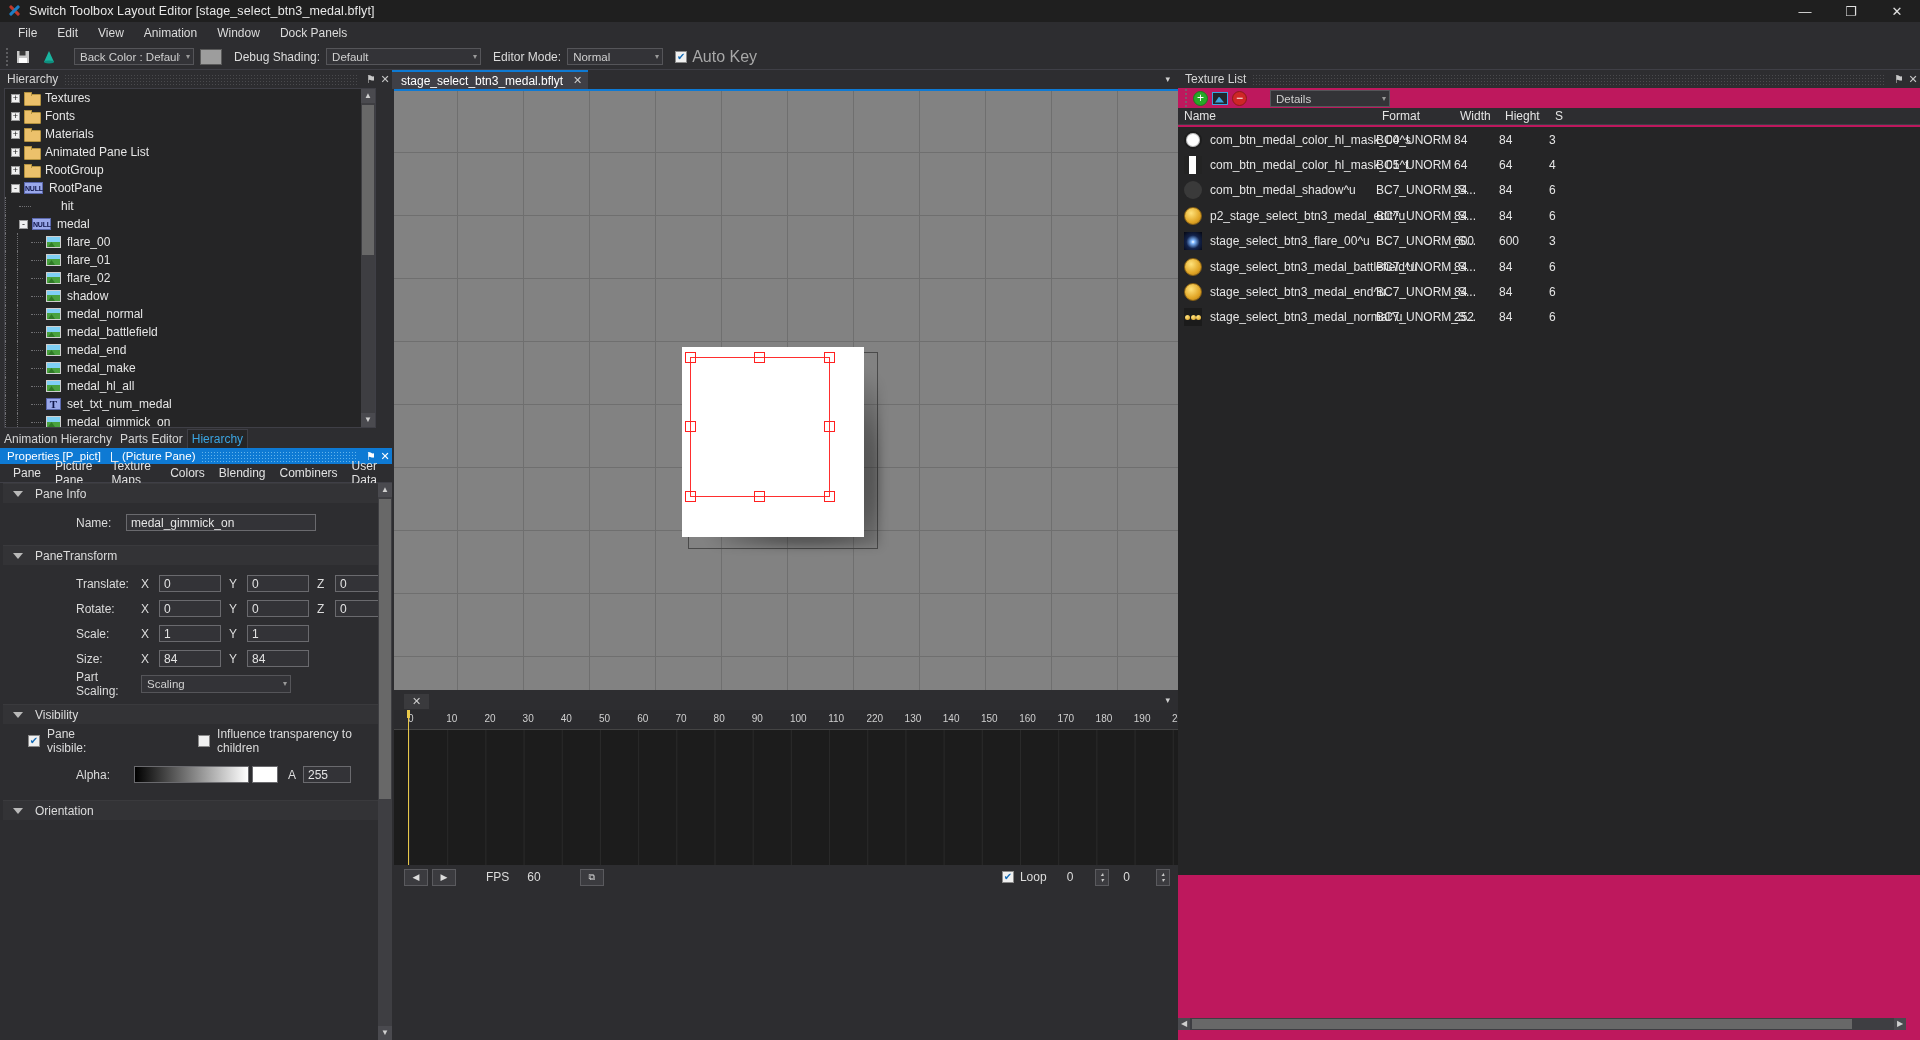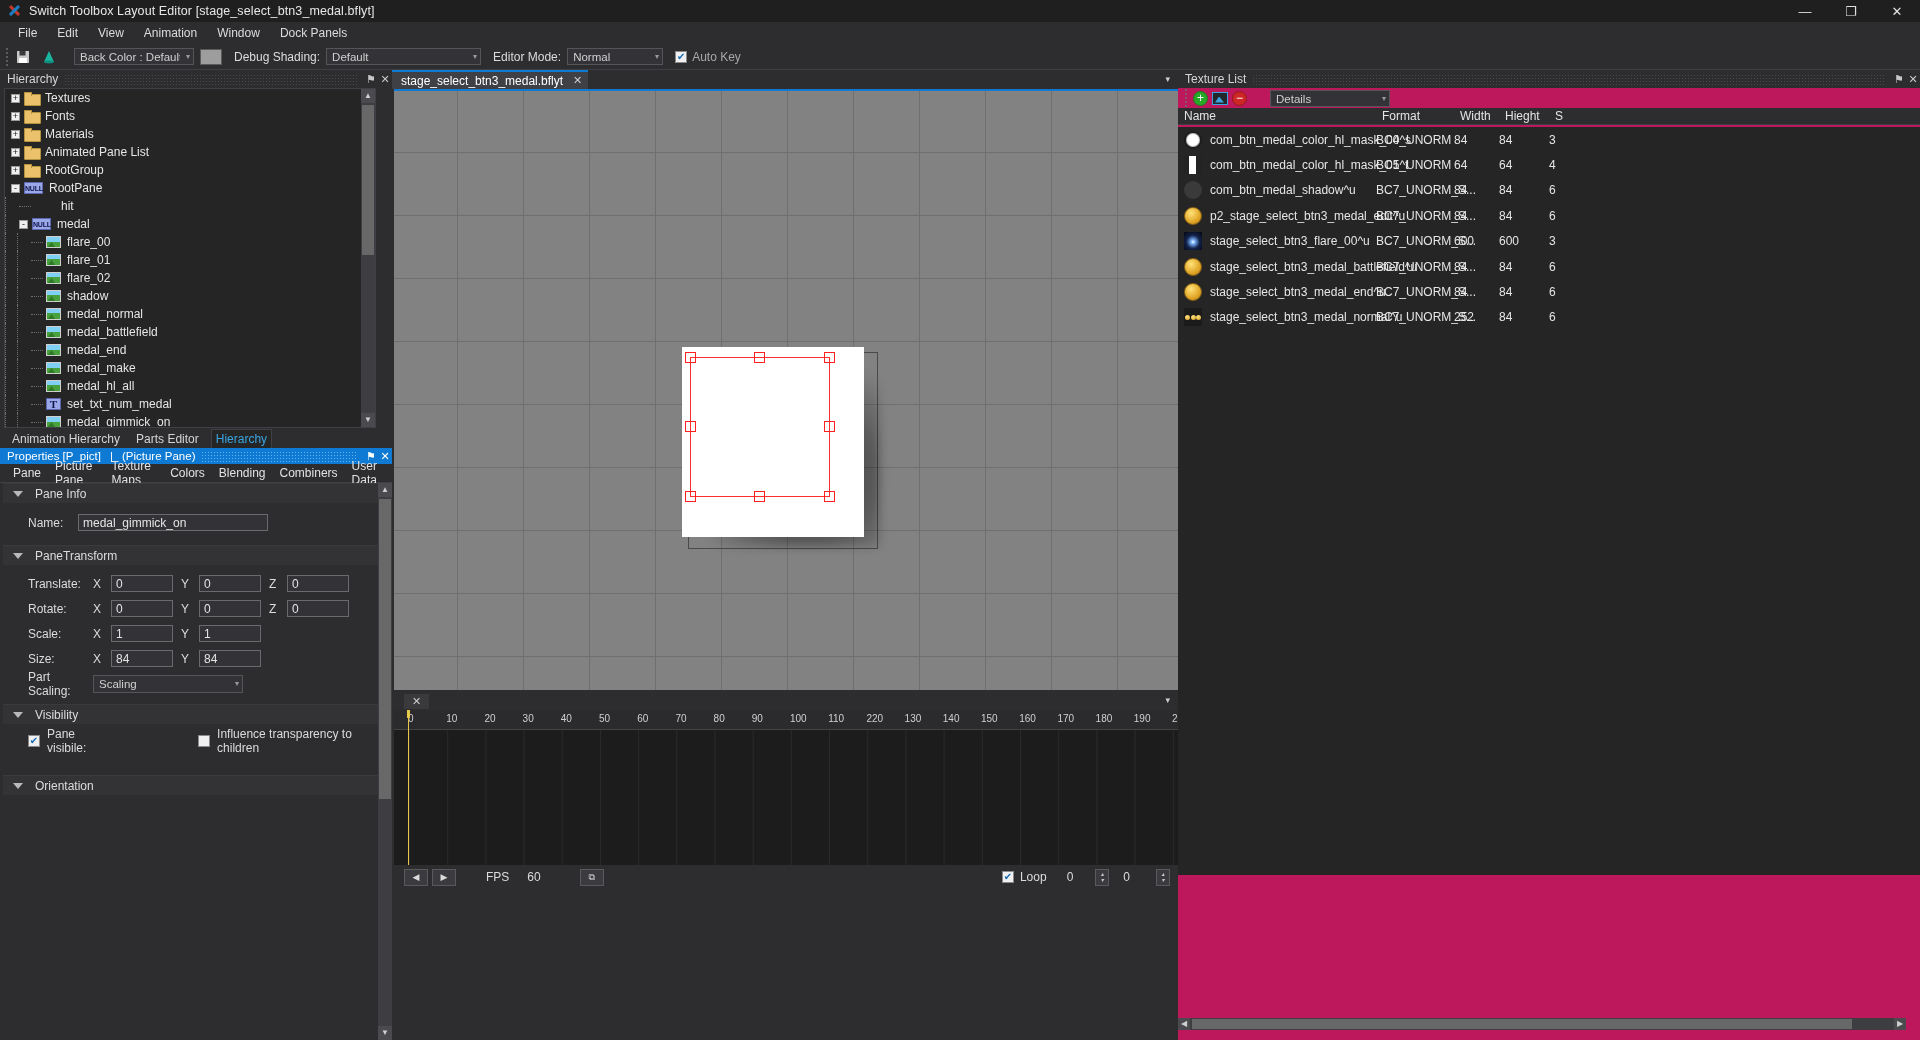--- a/index.html
+++ b/index.html
@@ -68,33 +68,33 @@
   .ico-pic::after{content:"";position:absolute;left:1px;bottom:0;width:7px;height:5px;background:#2f7a26;
     clip-path:polygon(50% 0,100% 100%,0 100%);}
   .ico-txt{width:15px;height:12px;margin-right:6px;flex:none;background:#9aa8ea;border:1px solid #5b68ad;
     color:#10164a;font-family:"Liberation Serif",serif;font-size:11px;line-height:11px;text-align:center;font-weight:bold;}
   .vline{width:1px;align-self:stretch;border-left:1px dotted #6f6f72;margin-right:3px;flex:none;}
   #tree-sb{position:absolute;right:0;top:0;width:14px;height:100%;background:#3e3e42;}
   #tree-sb .sb-arrow{width:14px;height:14px;background:#4a4a4f;color:#d0d0d0;font-size:8px;text-align:center;line-height:14px;}
   #tree-sb .sb-thumb{position:absolute;left:1px;top:16px;width:12px;height:150px;background:#686868;}
   
   #left-tabs{position:absolute;left:0;top:360px;width:392px;height:18px;display:flex;align-items:flex-end;font-size:12px;}
-  #left-tabs .lt{padding:2px 4px;color:#d5d5d5;margin-left:8px;}
+  #left-tabs .lt{padding:2px 4px;color:#d5d5d5;}
   #left-tabs .lt.active{color:#3ba4e0;background:#252526;border:1px solid #3f3f46;border-bottom:none;}
   
   #props-panel{position:absolute;left:0;top:378px;width:392px;height:592px;background:#2d2d30;}
   #props-header{height:16px;background:#0e7ad4;display:flex;align-items:center;color:#fff;font-size:11.5px;padding-left:7px;}
   #props-header .dots{flex:1;height:11px;margin:0 6px;background-image:radial-gradient(#63b4ec 1px,transparent 1px);background-size:3px 3px;}
   #props-header .pin,#props-header .cls{width:14px;text-align:center;font-size:11px;color:#fff;}
   #props-tabs{height:19px;display:flex;align-items:center;gap:0;font-size:12px;padding-left:6px;border-bottom:1px solid #3f3f46;}
   #props-tabs .pt{padding:2px 7px;color:#e2e2e2;}
   #props-body{position:absolute;left:3px;top:35px;width:392px;height:557px;overflow:hidden;}
   .sect{height:20px;background:#333336;display:flex;align-items:center;padding-left:10px;font-size:12px;color:#dcdcdc;border-top:1px solid #3a3a3d;}
   .tri{width:0;height:0;border-left:5px solid transparent;border-right:5px solid transparent;border-top:6px solid #b9b9b9;margin-right:12px;}
-  .row{display:flex;align-items:center;height:25px;padding-left:25px;font-size:12px;color:#dcdcdc;}
+  .row{display:flex;align-items:center;height:25px;padding-left:25px;font-size:12px;color:#dcdcdc;margin-left:48px;}
   .row .lbl{width:50px;flex:none;}
   .txtin{height:17px;background:#333337;border:1px solid #6a6a6e;color:#e4e4e4;font-size:12px;
     padding:0 4px;display:flex;align-items:center;font-family:"Liberation Sans",sans-serif;}
   .axis{display:flex;align-items:center;margin-right:8px;}
   .axis .ax{width:18px;flex:none;font-size:12px;color:#dcdcdc;}
   .axis .txtin{width:62px;}
   .chkrow{display:flex;align-items:center;height:22px;padding-left:25px;gap:7px;font-size:12px;}
   .alpha-grad{width:115px;height:17px;border:1px solid #6a6a6e;background:linear-gradient(to right,#000,#fff);}
   .alpha-box{width:26px;height:17px;background:#fff;border:1px solid #6a6a6e;margin-left:3px;}
   #props-sb{position:absolute;right:0;top:35px;width:14px;height:557px;background:#3e3e42;}
@@ -217,21 +217,21 @@
     <span class="cv">Default</span>
     <span class="arw">▾</span>
   </div>
   <span class="tb-label">Editor Mode:</span>
   <div class="combo" style="width:96px;">
     <span class="cv">Normal</span>
     <span class="arw">▾</span>
   </div>
   <span style="display:flex;align-items:center;gap:5px;margin-left:12px;">
     <span class="chk">✔</span>
-    <span style="color:#a8a8a8;font-size:12px;">Auto Key</span>
+    <span style="color:#a8a8a8;font-size:16px;">Auto Key</span>
   </span>
 </div>
 
 <div id="workspace">
 
   <div id="leftdock">
 
     <div id="hierarchy-panel">
       <div class="panel-title">
         <span>Hierarchy</span>
@@ -523,20 +523,27 @@
         </div>
         <div style="height:6px;"></div>
         <div class="chkrow">
           <span class="chk">✔</span>
           <span>Pane visibile:</span>
           <span style="width:68px;"></span>
           <span class="chk" style="color:transparent;"></span>
           <span>Influence transparency to children</span>
         </div>
         <div style="height:10px;"></div>
+        <div class="row">
+          <span class="lbl" style="width:58px;">Alpha:</span>
+          <span class="alpha-grad"></span>
+          <span class="alpha-box"></span>
+          <span style="margin-left:10px;">A</span>
+          <span class="txtin" style="width:48px;margin-left:7px;">255</span>
+        </div>
         <div style="height:13px;"></div>
         <div class="sect">
           <span class="tri"></span>
           <span>Orientation</span>
         </div>
       </div>
 
       <div id="props-sb">
         <div class="sb-arrow">▲</div>
         <div class="sb-thumb"></div>

